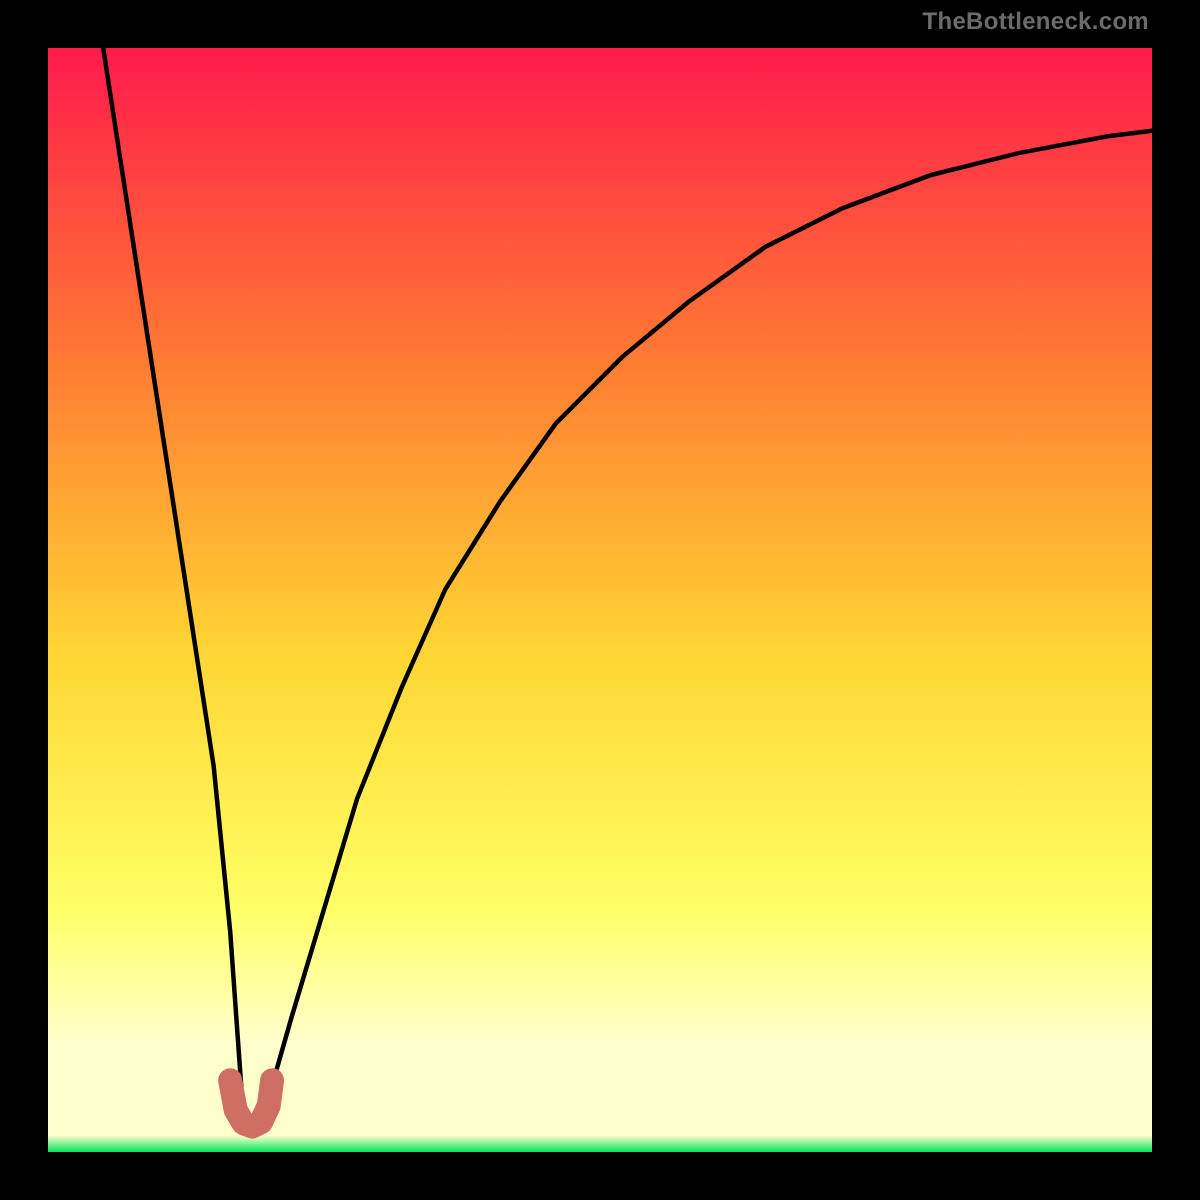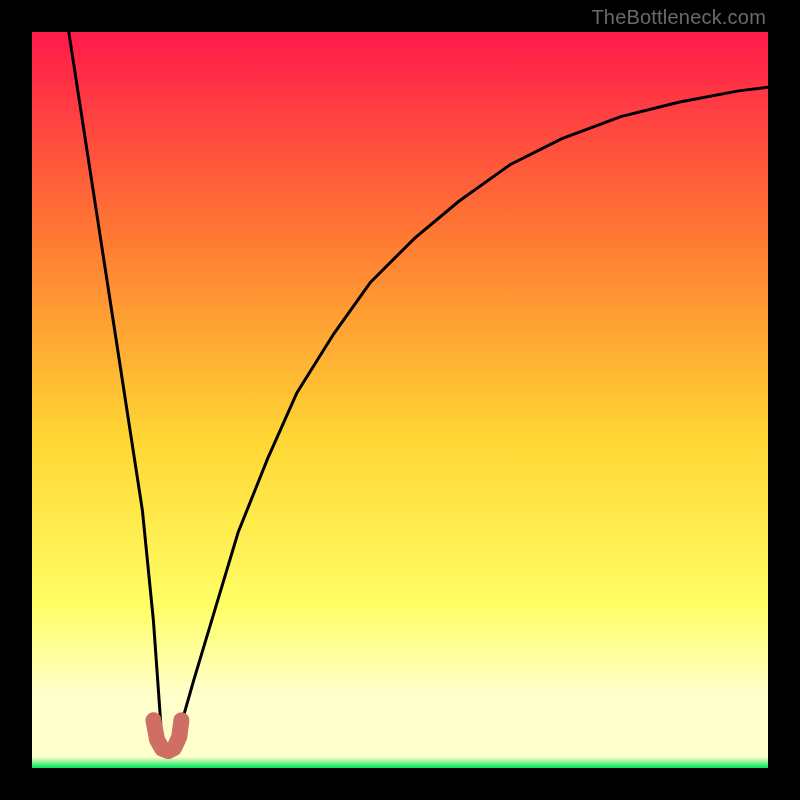--- a/index.html
+++ b/index.html
@@ -24,22 +24,22 @@
     left: 0;
     top: 0;
     width: 736px;
     height: 736px;
   }
   .watermark {
     position: absolute;
     top: 6px;
     right: 34px;
     color: #6b6b6b;
-    font-size: 20px;
-    font-weight: 400;
+    font-size: 16px;
+    font-weight: 700;
     letter-spacing: 0.2px;
   }
 </style>
 </head>
 <body>
 
 <div class="frame">
   <svg class="plot-area" viewBox="0 0 736 736" preserveAspectRatio="none">
     <defs>
       <linearGradient id="bg-grad" x1="0" y1="0" x2="0" y2="1">

